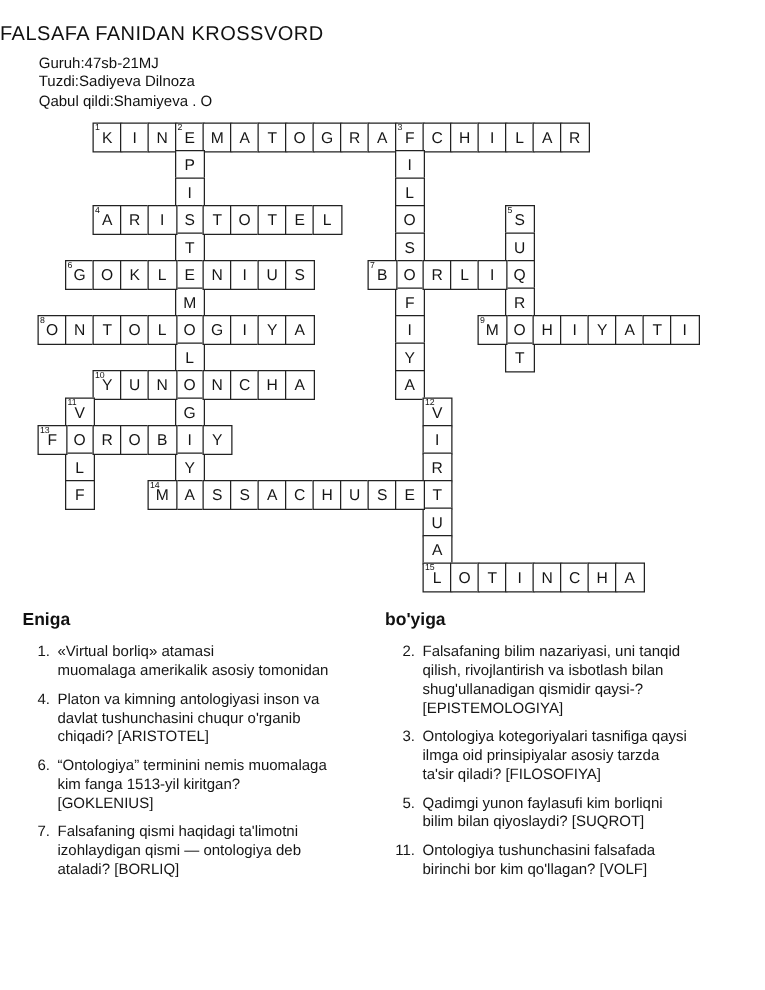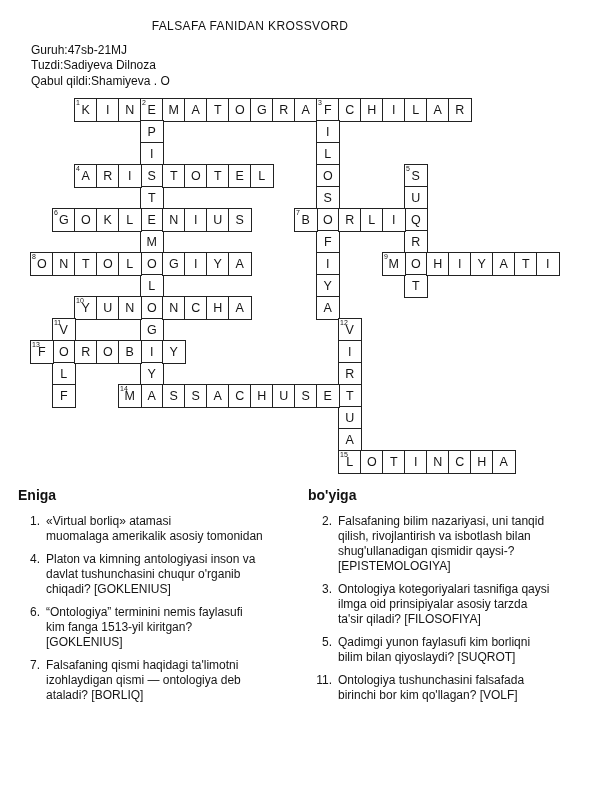--- a/index.html
+++ b/index.html
@@ -1,22 +1,22 @@
 <!DOCTYPE html>
 <html><head>
 <meta charset="utf-8">
 <style>
   html,body{margin:0;padding:0;background:#fff;}
   .page{
     position:relative;width:612px;height:792px;background:#ffffff;
     font-family:"Liberation Sans",sans-serif;color:#151515;overflow:hidden;
   }
   .title{
-    position:absolute;top:19px;left:0;width:500px;text-align:center;
-    font-size:12px;letter-spacing:.4px;color:#111;
+    position:absolute;top:19px;left:0;width:500px;text-align:left;
+    font-size:16px;letter-spacing:.4px;color:#111;
   }
   .meta{position:absolute;left:18px;top:43px;font-size:12px;line-height:15.3px;color:#111;margin-left:13px;}
   .grid-layer{position:absolute;left:0;top:0;width:612px;height:792px;}
   .cell{
     position:absolute;width:23.5px;height:23.5px;box-sizing:border-box;
     border:1.5px solid #222;background:#fff;
   }
   .cell-letter{
     position:absolute;left:0;top:0;width:100%;height:100%;
     line-height:22px;text-align:center;font-size:12.5px;color:#151515;
@@ -435,27 +435,27 @@
           <span class="clue-text">
             <div>«Virtual borliq» atamasi</div>
             <div>muomalaga amerikalik asosiy tomonidan</div>
           </span>
         </div>
         <div class="clue">
           <span class="clue-num">4.</span>
           <span class="clue-text">
             <div>Platon va kimning antologiyasi inson va</div>
             <div>davlat tushunchasini chuqur o'rganib</div>
-            <div>chiqadi? [GOKLENIUS]</div>
+            <div>chiqadi? [ARISTOTEL]</div>
           </span>
         </div>
         <div class="clue">
           <span class="clue-num">6.</span>
           <span class="clue-text">
-            <div>“Ontologiya” terminini nemis faylasufi</div>
+            <div>“Ontologiya” terminini nemis muomalaga</div>
             <div>kim  fanga 1513-yil kiritgan?</div>
             <div>[GOKLENIUS]</div>
           </span>
         </div>
         <div class="clue">
           <span class="clue-num">7.</span>
           <span class="clue-text">
             <div>Falsafaning  qismi haqidagi ta'limotni</div>
             <div>izohlaydigan qismi — ontologiya deb</div>
             <div>ataladi? [BORLIQ]</div>

